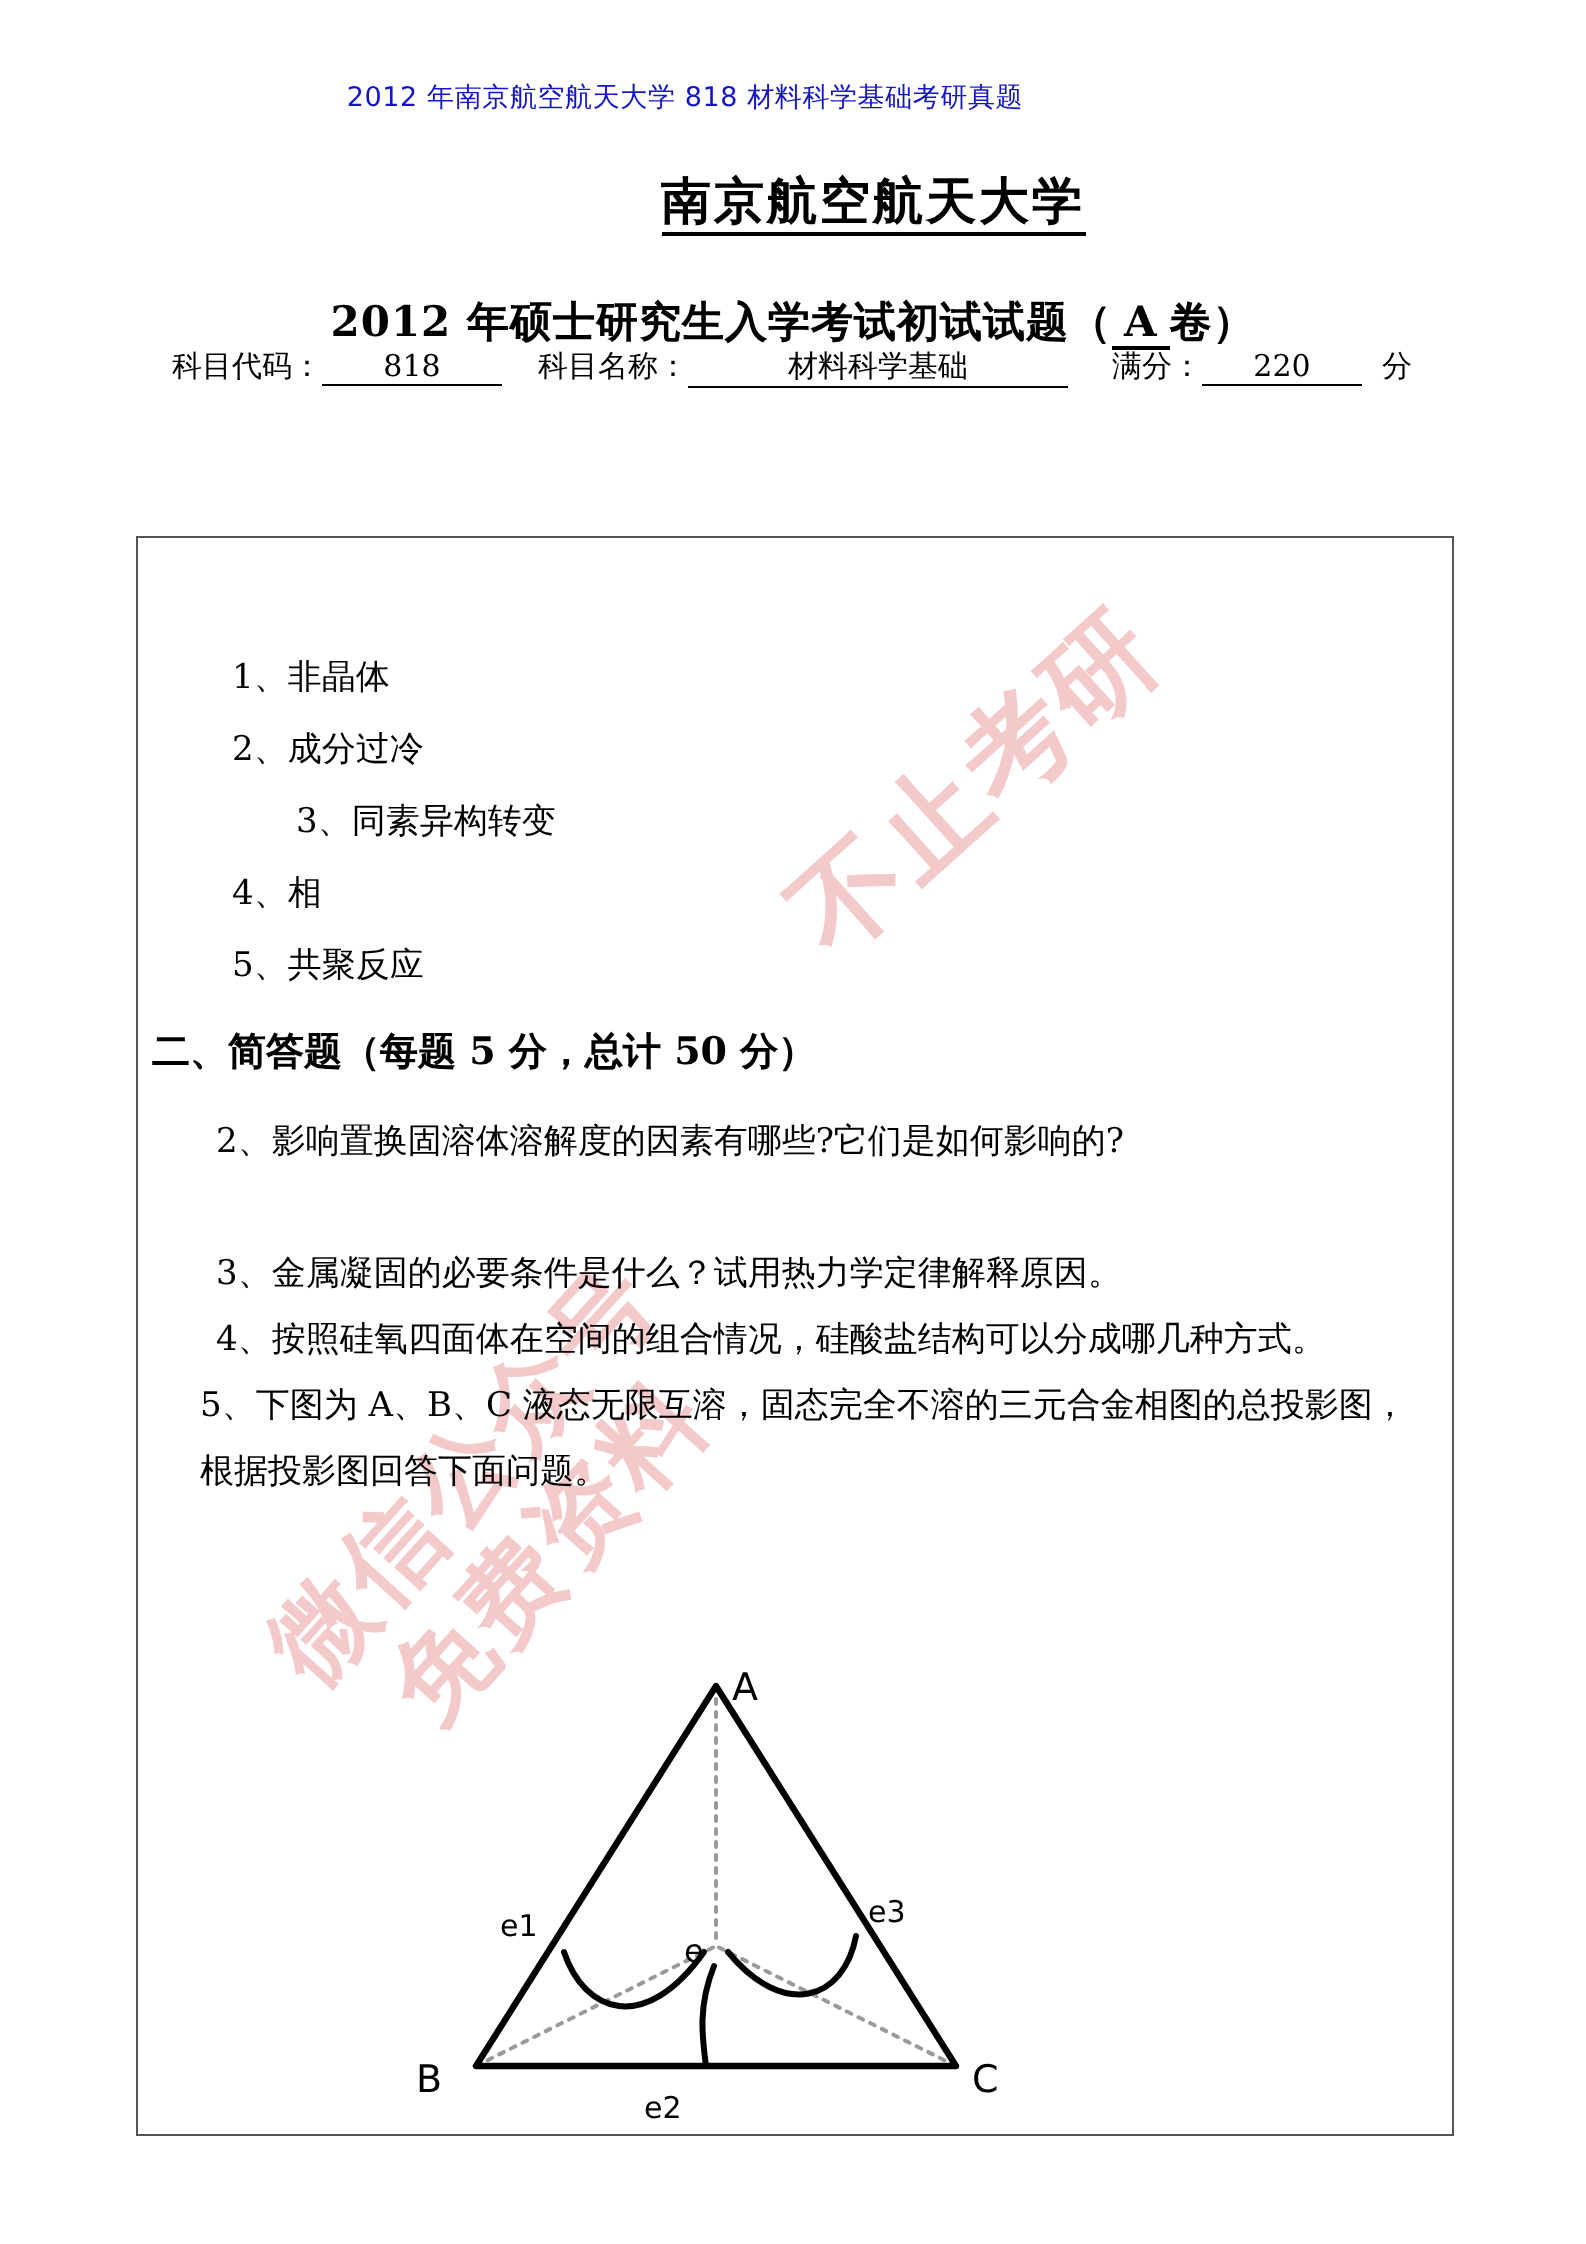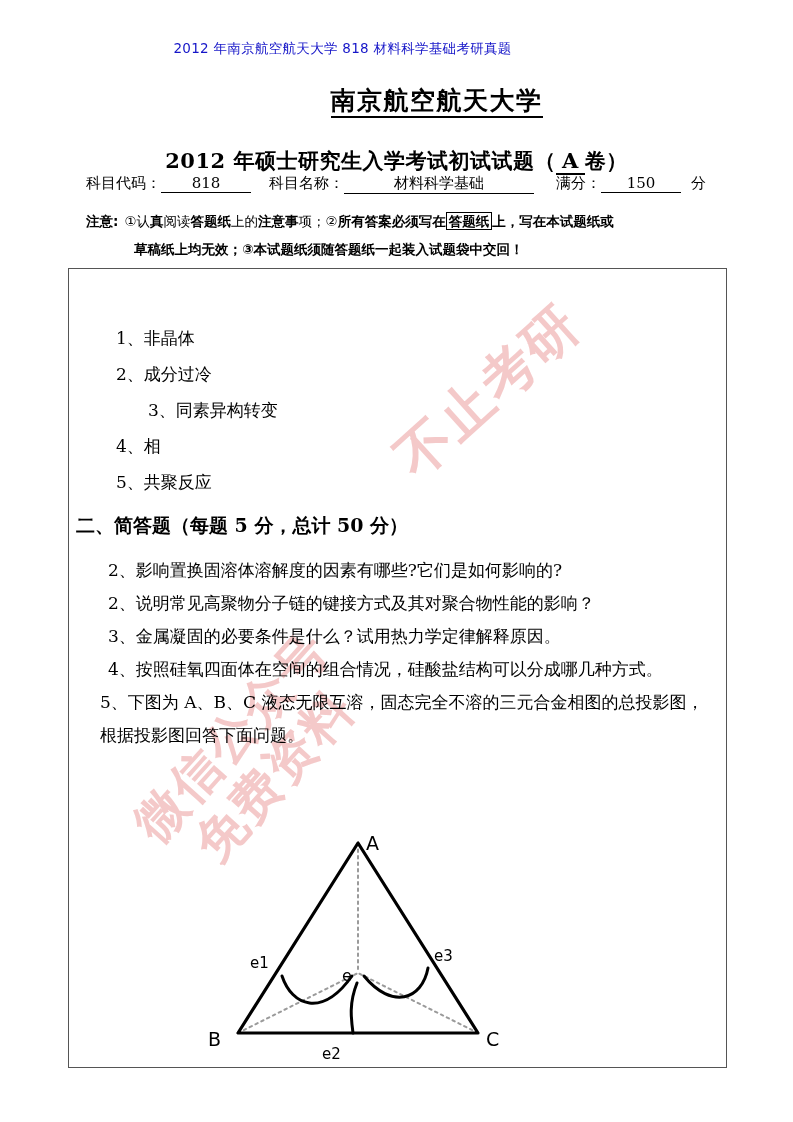--- a/index.html
+++ b/index.html
@@ -239,41 +239,36 @@
   </div>
 
   <div class="subject-line">
     <span class="lbl">科目代码：</span>
     <span class="fill fill-code">818</span>
     <span class="gap-a"></span>
     <span class="lbl">科目名称：</span>
     <span class="fill fill-name">材料科学基础</span>
     <span class="gap-b"></span>
     <span class="lbl">满分：</span>
-    <span class="fill fill-score">150</span>
+    <span class="fill fill-score">220</span>
     <span class="gap-c"></span>
     <span class="lbl">分</span>
   </div>
 
-  <div class="notice">
-    <div class="notice-l1"><span class="notice-label">注意:</span><span>①认</span><span class="bold">真</span><span>阅读</span><span class="bold">答题纸</span><span>上的</span><span class="bold">注意事</span><span>项；②</span><span class="bold">所有答案必须写在</span><span class="boxed">答题纸</span><span class="bold">上，</span><span class="bold">写在本试题纸或</span></div>
-    <div class="notice-l2 bold">草稿纸上均无效；③本试题纸须随答题纸一起装入试题袋中交回！</div>
-  </div>
 
   <div class="content-box"></div>
 
   <div class="q-item s1-1">1、非晶体</div>
   <div class="q-item s1-2">2、成分过冷</div>
   <div class="q-item s1-3">3、同素异构转变</div>
   <div class="q-item s1-4">4、相</div>
   <div class="q-item s1-5">5、共聚反应</div>
 
   <div class="sec-head sec2-head">二、简答题（每题 5 分，总计 50 分）</div>
   <div class="q-item s2-1">2、影响置换固溶体溶解度的因素有哪些?它们是如何影响的?</div>
-  <div class="q-item s2-2">2、说明常见高聚物分子链的键接方式及其对聚合物性能的影响？</div>
   <div class="q-item s2-3">3、金属凝固的必要条件是什么？试用热力学定律解释原因。</div>
   <div class="q-item s2-4">4、按照硅氧四面体在空间的组合情况，硅酸盐结构可以分成哪几种方式。</div>
   <div class="q-item s2-5a">5、下图为 A、B、C 液态无限互溶，固态完全不溶的三元合金相图的总投影图，</div>
   <div class="q-item s2-5b">根据投影图回答下面问题。</div>
 
   <div class="diagram">
     <svg width="400" height="236" viewBox="0 0 400 236" xmlns="http://www.w3.org/2000/svg">
 
       <g stroke="#9a9a9a" stroke-width="2" stroke-dasharray="2.5,4" stroke-linecap="round" fill="none">
         <line x1="188" y1="15" x2="188" y2="145"></line>

